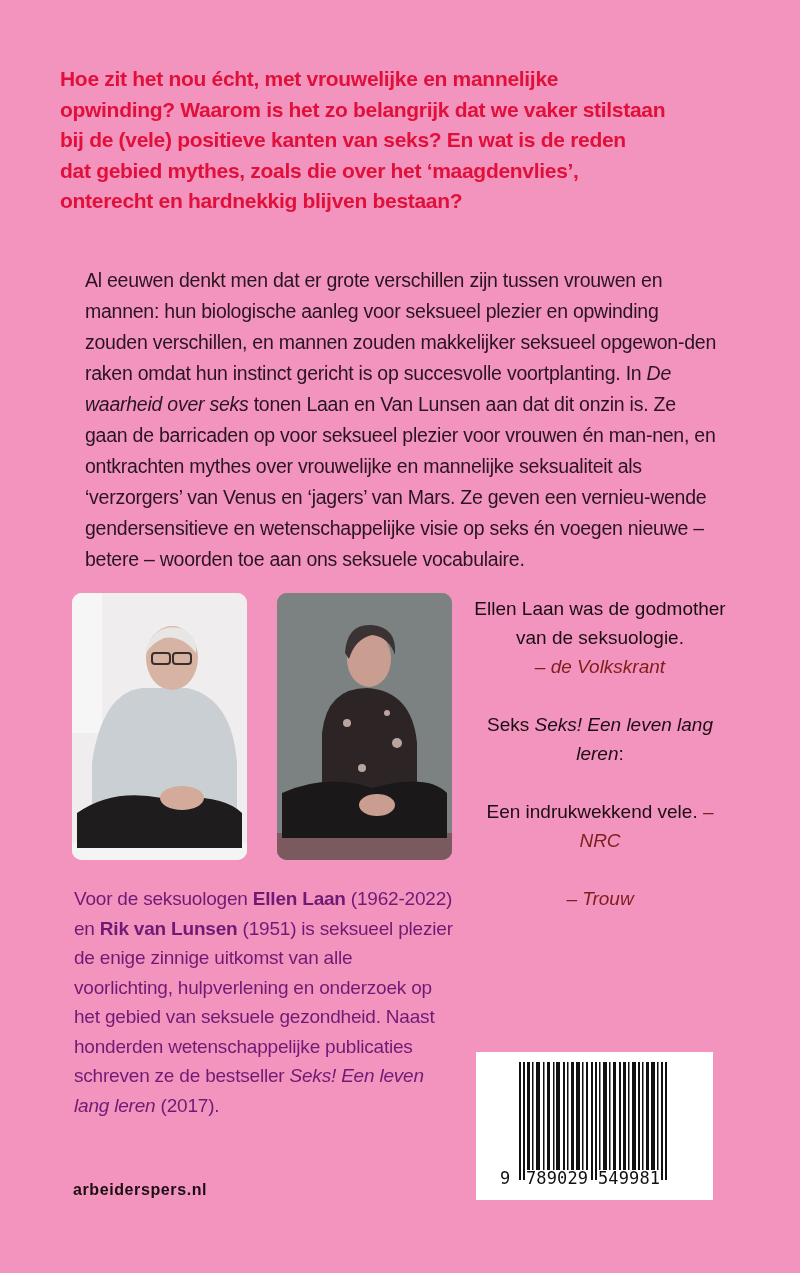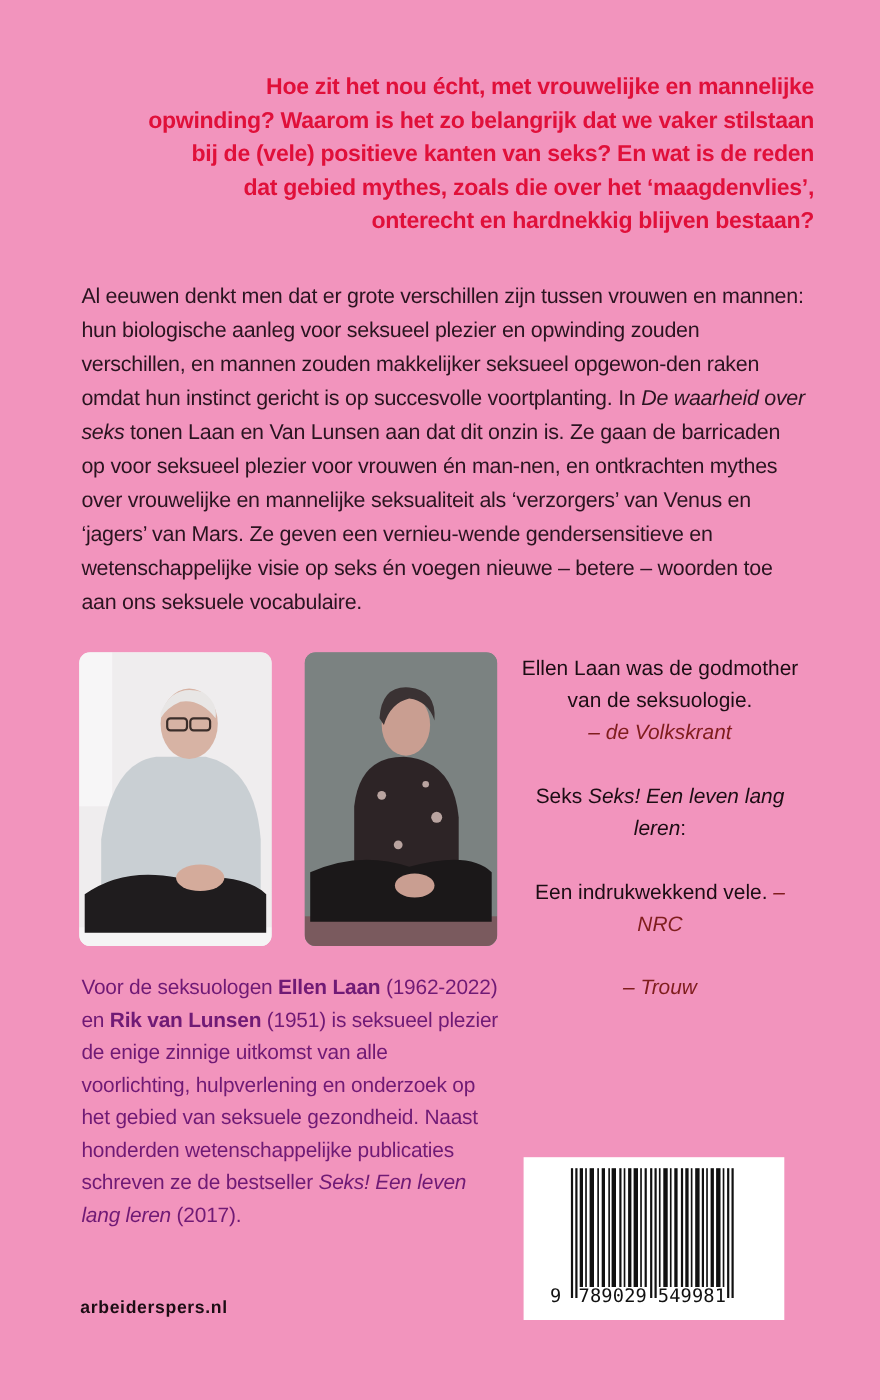--- a/index.html
+++ b/index.html
@@ -7,36 +7,36 @@
     body {
       background: #F294BD;
       font-family: "Liberation Sans", sans-serif;
       position: relative;
       overflow: hidden;
       color: #2a1420;
     }
     .intro {
       position: absolute;
       left: 60px; top: 64px; width: 680px;
-      text-align: right;
+      text-align: left;
       color: #E0103A;
       font-weight: bold;
       font-size: 21px;
       line-height: 30.5px;
       letter-spacing: -0.3px;
     }
     .body-text {
       position: absolute;
       left: 74px; top: 254px; width: 660px;
       font-size: 19.5px;
       line-height: 31px;
       color: #2a1420;
       letter-spacing: -0.25px;
     }
-    .body-text p { margin: 0; }
+    .body-text p { margin: 11px; }
     .body-text em { font-style: italic; }
     .photo {
       position: absolute;
       top: 593px; width: 175px; height: 267px;
       border-radius: 10px;
       overflow: hidden;
     }
     .photo-1 { left: 72px; background: linear-gradient(180deg, #f4f2f3 0%, #eceaeb 60%, #f0eeef 100%); }
     .photo-2 { left: 277px; background: linear-gradient(180deg, #7e8584 0%, #737b7a 70%, #6f7574 100%); }
     .photo svg { width: 100%; height: 100%; display: block; }

